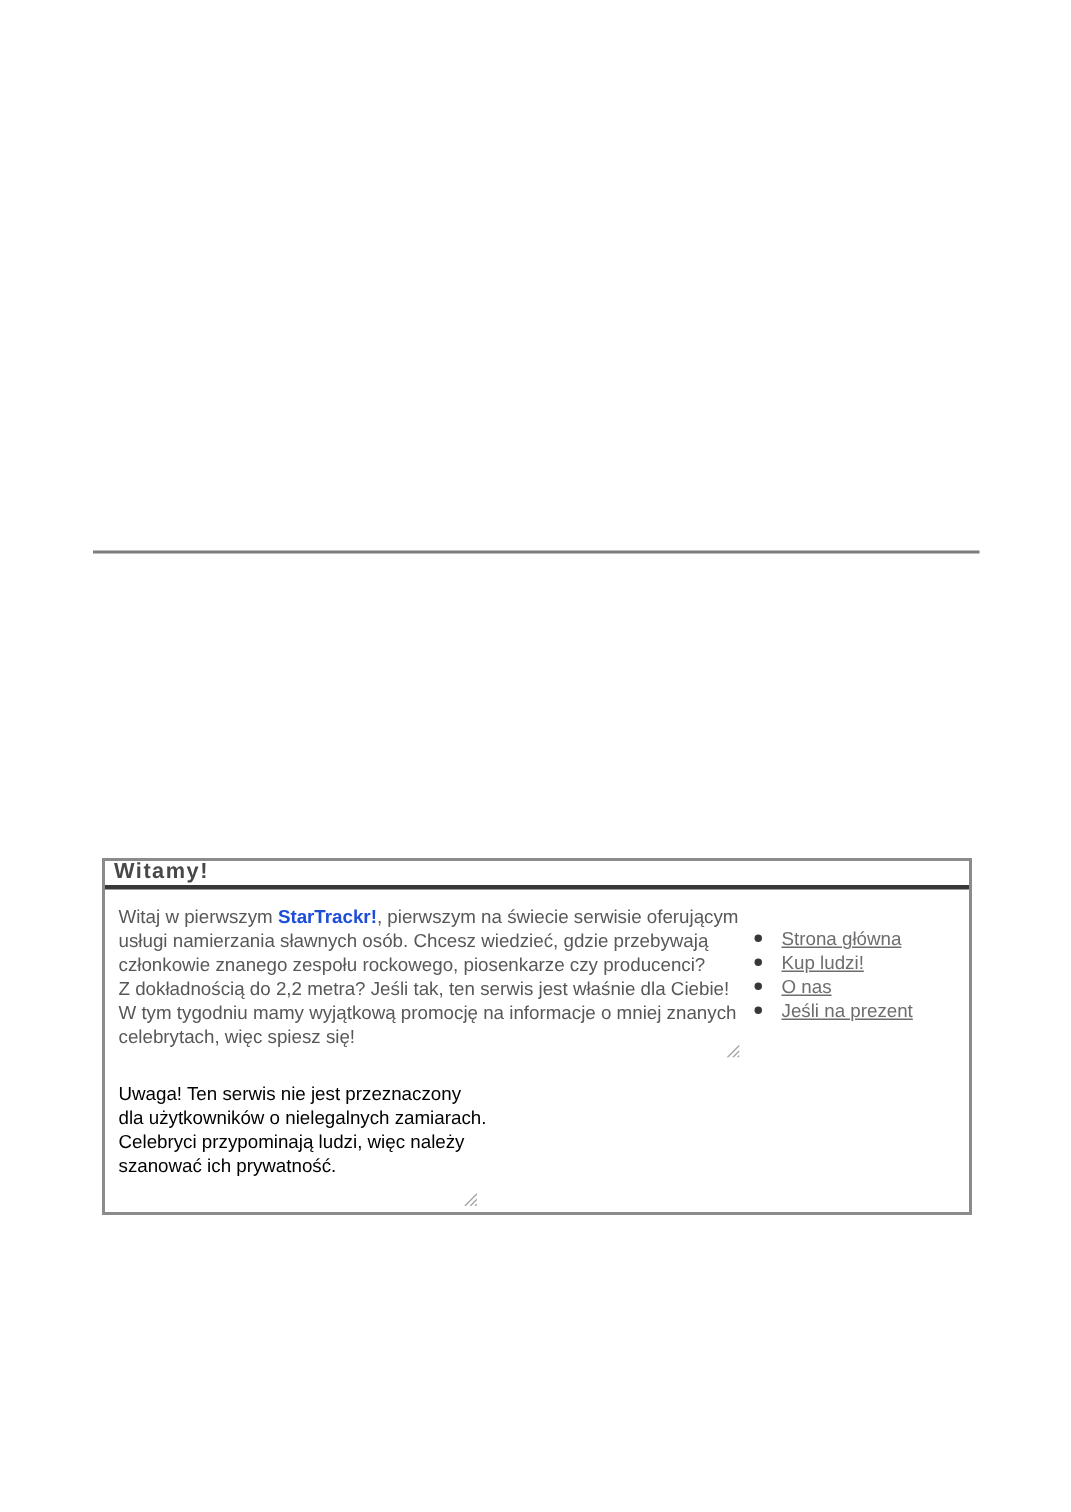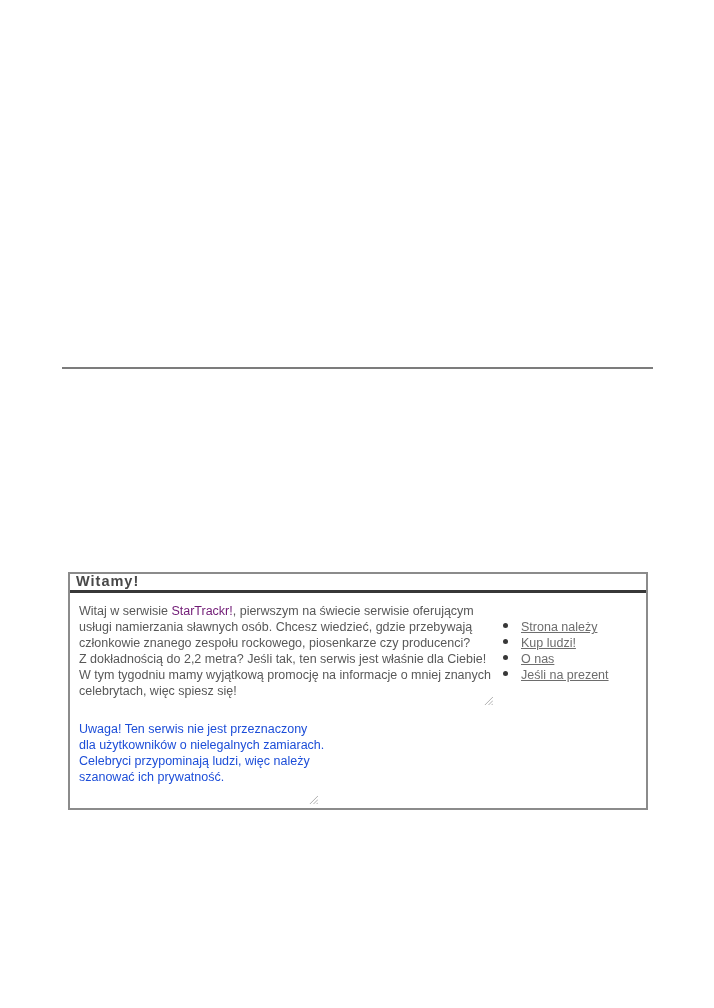--- a/index.html
+++ b/index.html
@@ -49,30 +49,30 @@
     position: absolute;
     left: 9px;
     top: 29px;
     width: 440px;
     height: 102px;
     font-size: 12.5px;
     line-height: 16px;
     color: #585858;
     white-space: pre-line;
   }
-  .brand { font-weight: normal; color: #701a75; }
+  .brand { font-weight: bold; color: #1d4ed8; }
   .notice {
     position: absolute;
     left: 9px;
     top: 147px;
     width: 250px;
     height: 82px;
     font-size: 12.5px;
     line-height: 16px;
-    color: #1d4ed8;
+    color: #000000;
     white-space: pre-line;
   }
   .grip {
     position: absolute;
     width: 9px;
     height: 9px;
   }
   .grip-intro  { left: 414px; top: 122px; }
   .grip-notice { left: 239px; top: 221px; }
   .nav {
@@ -110,33 +110,33 @@
 <body>
 
 <div class="page">
 
   <hr class="divider">
 
   <section class="welcome-box">
 
     <h1 class="box-heading">Witamy!</h1>
 
-    <div class="intro"><span>Witaj w serwisie </span><strong class="brand">StarTrackr!</strong><span>, pierwszym na świecie serwisie oferującym
+    <div class="intro"><span>Witaj w pierwszym </span><strong class="brand">StarTrackr!</strong><span>, pierwszym na świecie serwisie oferującym
 usługi namierzania sławnych osób. Chcesz wiedzieć, gdzie przebywają
 członkowie znanego zespołu rockowego, piosenkarze czy producenci?
 Z dokładnością do 2,2 metra? Jeśli tak, ten serwis jest właśnie dla Ciebie!
 W tym tygodniu mamy wyjątkową promocję na informacje o mniej znanych
 celebrytach, więc spiesz się!</span></div>
 
     <svg class="grip grip-intro" viewBox="0 0 10 10">
       <path d="M1,10 L10,1 M5,10 L10,5 M8.5,10 L10,8.5" stroke="#a6a6a6" stroke-width="1" fill="none"></path>
     </svg>
 
     <ul class="nav">
-      <li><span class="bullet"></span><a href="#" class="nav-link">Strona należy</a></li>
+      <li><span class="bullet"></span><a href="#" class="nav-link">Strona główna</a></li>
       <li><span class="bullet"></span><a href="#" class="nav-link">Kup ludzi!</a></li>
       <li><span class="bullet"></span><a href="#" class="nav-link">O nas</a></li>
       <li><span class="bullet"></span><a href="#" class="nav-link">Jeśli na prezent</a></li>
     </ul>
 
     <div class="notice"><span>Uwaga! Ten serwis nie jest przeznaczony
 dla użytkowników o nielegalnych zamiarach.
 Celebryci przypominają ludzi, więc należy
 szanować ich prywatność.</span></div>
 

